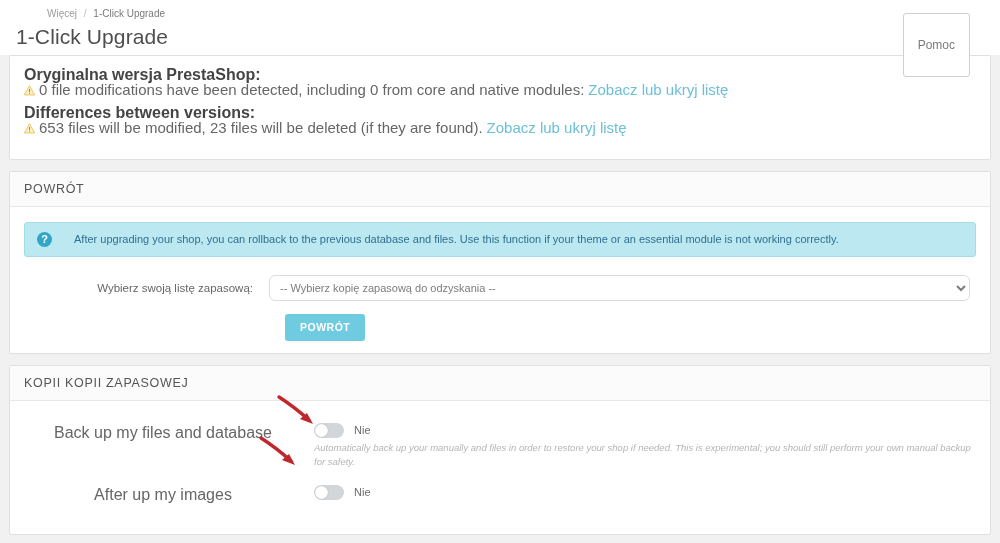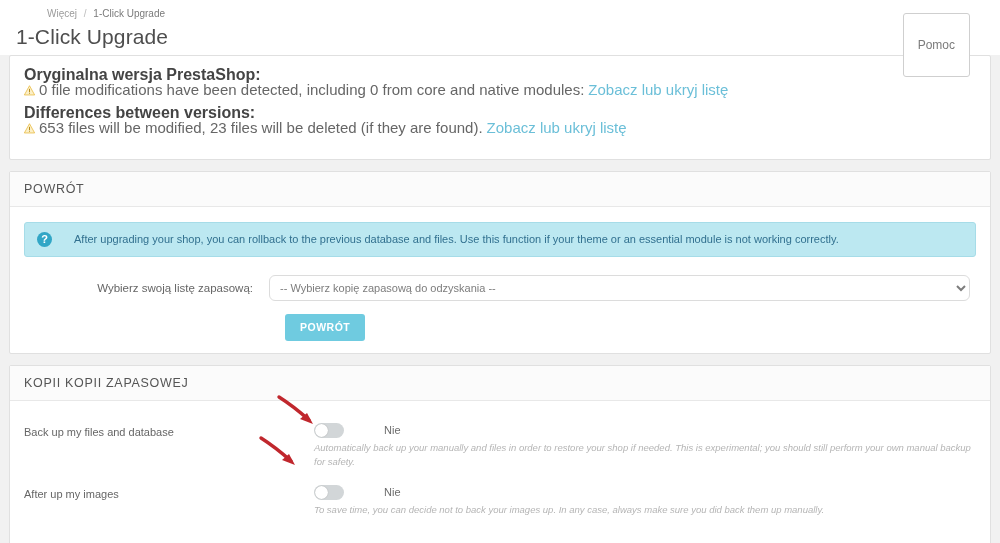--- a/index.html
+++ b/index.html
@@ -170,29 +170,29 @@
   
   .opt-body { padding: 22px 14px 30px 14px; position: relative; }
   .opt-row {
     display: flex;
     align-items: flex-start;
     margin-bottom: 16px;
   }
   .opt-row:last-child { margin-bottom: 0; }
   .opt-label {
     width: 290px;
-    text-align: left;
+    text-align: center;
     padding-right: 12px;
     box-sizing: border-box;
-    font-size: 11px;
+    font-size: 16px;
     color: #666;
     line-height: 19px;
   }
   .opt-control { flex: 1; }
-  .switch-line { display: flex; align-items: flex-start; gap: 30px; }
+  .switch-line { display: flex; align-items: flex-start; }
   .switch {
     width: 30px;
     height: 15px;
     border-radius: 9px;
     background: #d2d6d8;
     position: relative;
     flex: none;
     cursor: pointer;
   }
   .switch .knob {
@@ -328,19 +328,18 @@
 
     <div class="opt-row">
       <div class="opt-label">After up my images</div>
       <div class="opt-control">
         <div class="switch-line">
           <div class="switch">
             <div class="knob"></div>
           </div>
           <span class="switch-text">Nie</span>
         </div>
-        <div class="opt-hint">To save time, you can decide not to back your images up. In any case, always make sure you did back them up manually.</div>
       </div>
     </div>
 
   </div>
 
 </div>
 
 </body></html>

